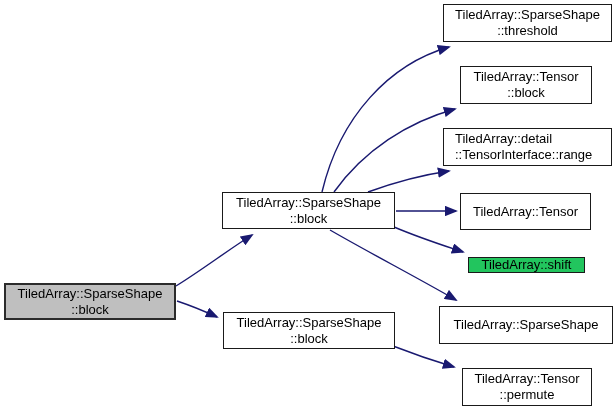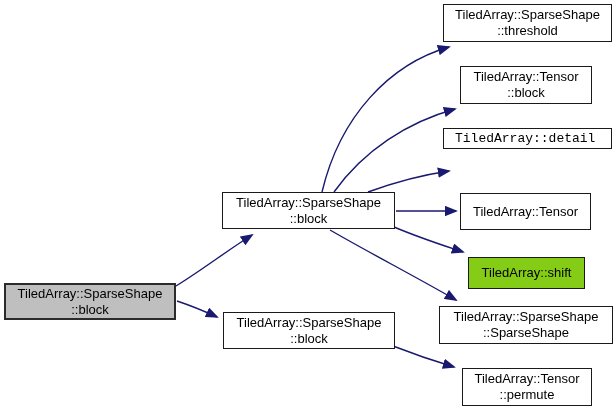--- a/index.html
+++ b/index.html
@@ -79,35 +79,35 @@
   <div class="node" style="left: 443px; top: 4px; width: 169px; height: 38px; background: rgb(255, 255, 255); color: rgb(0, 0, 0);">
     <span>TiledArray::SparseShape</span>
     <span>::threshold</span>
   </div>
 
   <div class="node" style="left: 460px; top: 66px; width: 132px; height: 38px; background: rgb(255, 255, 255); color: rgb(0, 0, 0);">
     <span>TiledArray::Tensor</span>
     <span>::block</span>
   </div>
 
-  <div class="node align-left" style="left: 443px; top: 128px; width: 169px; height: 21px; background: rgb(255, 255, 255); color: rgb(0, 0, 0); font-family: Liberation Mono, monospace;">
+  <div class="node align-left" style="left: 443px; top: 128px; width: 169px; height: 38px; background: rgb(255, 255, 255); color: rgb(0, 0, 0);">
     <span>TiledArray::detail</span>
+    <span>::TensorInterface::range</span>
   </div>
 
   <div class="node" style="left: 460px; top: 193px; width: 131px; height: 37px; background: rgb(255, 255, 255); color: rgb(0, 0, 0);">
     <span>TiledArray::Tensor</span>
   </div>
 
-  <div class="node" style="left: 468px; top: 257px; width: 117px; height: 32px; background: #84cc16; color: rgb(0, 0, 0);">
+  <div class="node" style="left: 468px; top: 257px; width: 117px; height: 16px; background: #22c55e; color: rgb(0, 0, 0);">
     <span>TiledArray::shift</span>
   </div>
 
   <div class="node" style="left: 439px; top: 306px; width: 174px; height: 38px; background: rgb(255, 255, 255); color: rgb(0, 0, 0);">
     <span>TiledArray::SparseShape</span>
-    <span>::SparseShape</span>
   </div>
 
   <div class="node" style="left: 462px; top: 368px; width: 130px; height: 38px; background: rgb(255, 255, 255); color: rgb(0, 0, 0);">
     <span>TiledArray::Tensor</span>
     <span>::permute</span>
   </div>
 
 </div>
 
 </body></html>

